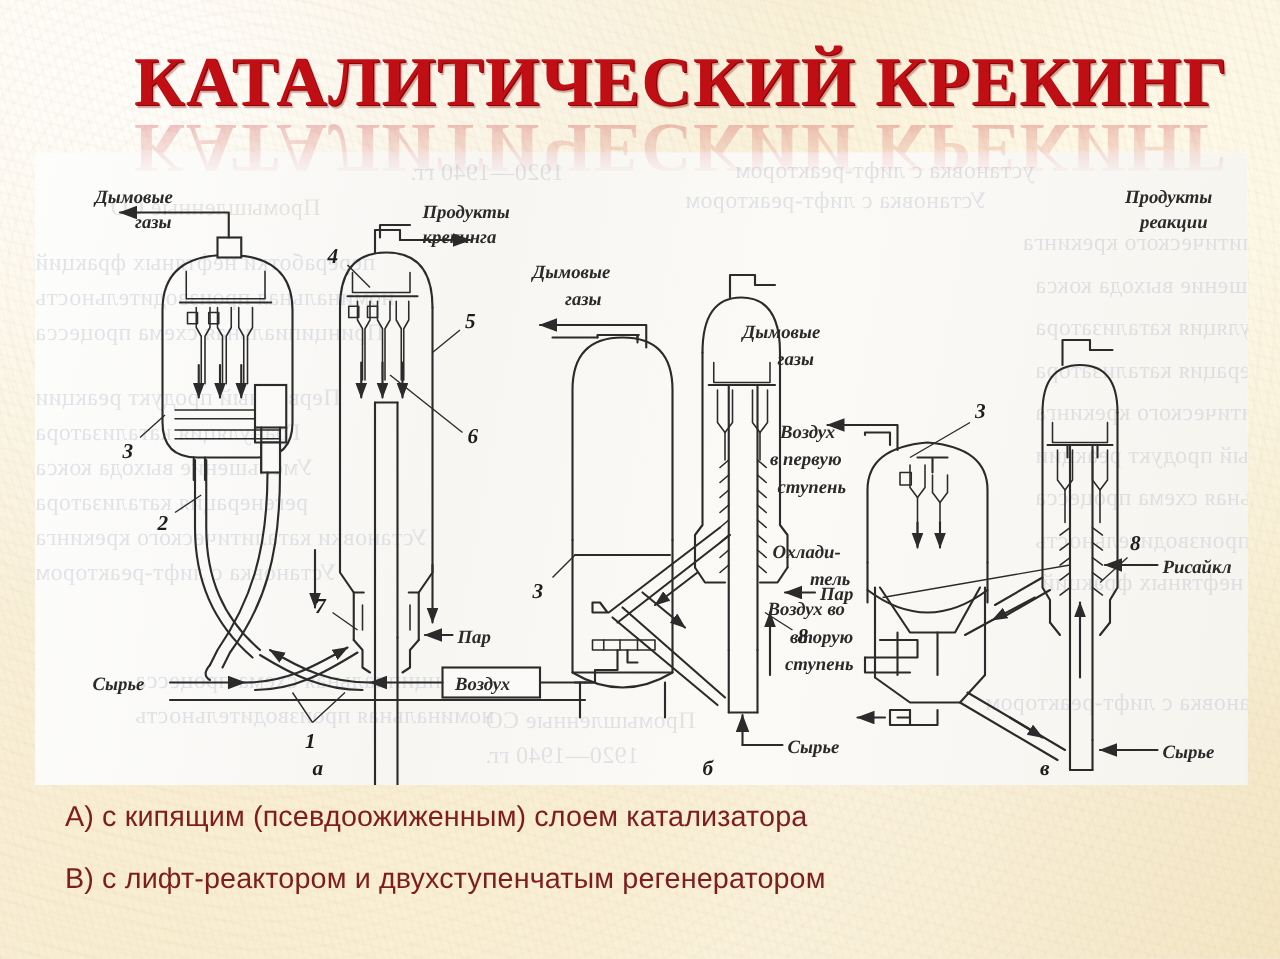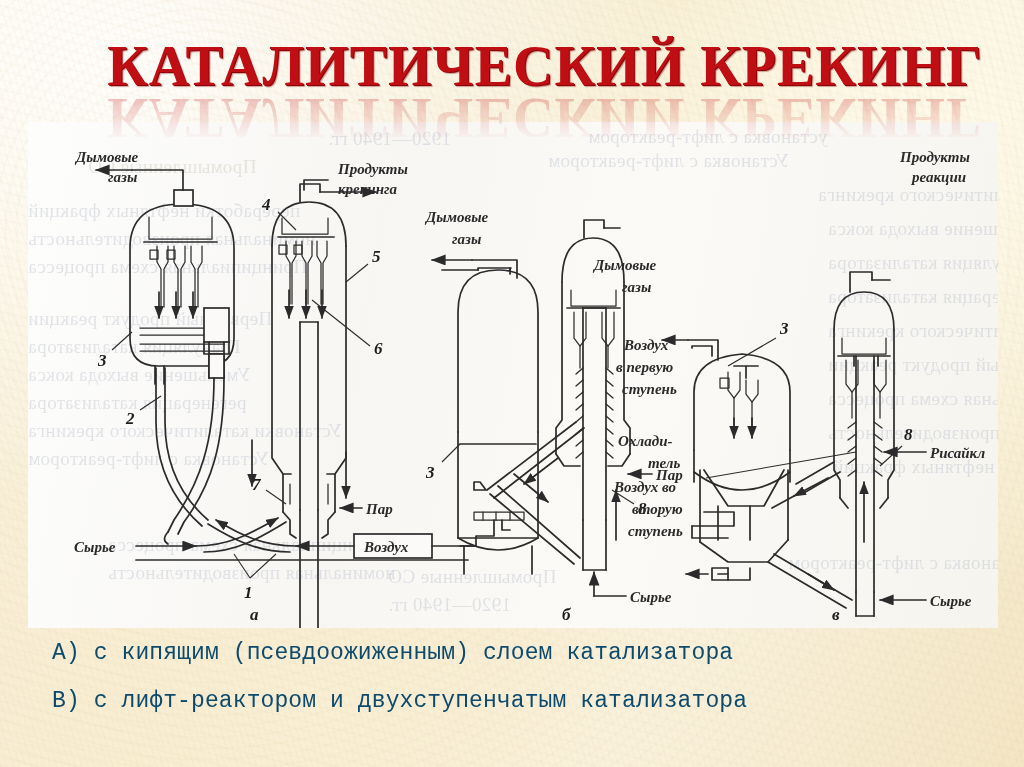--- a/index.html
+++ b/index.html
@@ -89,22 +89,22 @@
   .ln-thin{fill:none;stroke:#2b2b2b;stroke-width:1.25;stroke-linejoin:round;stroke-linecap:round;}
   .ln-lead{fill:none;stroke:#2b2b2b;stroke-width:1.1;}
   .fillw{fill:#fbfaf8;stroke:#2b2b2b;stroke-width:1.7;}
 
   
   #captions{
     position:absolute;left:0;top:640px;width:1024px;z-index:6;
     padding-left:52px;box-sizing:border-box;
   }
   .cap{
-    font-family:Liberation Mono, monospace;
-    font-size:23px;color:#0c4a6e;
+    font-family:Liberation Sans, sans-serif;
+    font-size:23px;color:#7f1d1d;
     margin-bottom:22px;
     letter-spacing:.1px;
   }
 </style>
 </head>
 <body>
 
 <div id="bg"></div>
 
 <div id="title-wrap">
@@ -418,14 +418,14 @@
     <path class="ln-lead" d="M852,344 L874,324"></path>
     <text class="num" x="876" y="318">8</text>
 
     <path class="ln-lead" d="M678,356 L828,330"></path>
     <text class="num" x="804" y="498">в</text>
   </svg>
 </div>
 
 <div id="captions">
   <div class="cap">А) с кипящим (псевдоожиженным) слоем катализатора</div>
-  <div class="cap">В) с лифт-реактором и двухступенчатым катализатора</div>
+  <div class="cap">В) с лифт-реактором и двухступенчатым регенератором</div>
 </div>
 
 </body></html>

